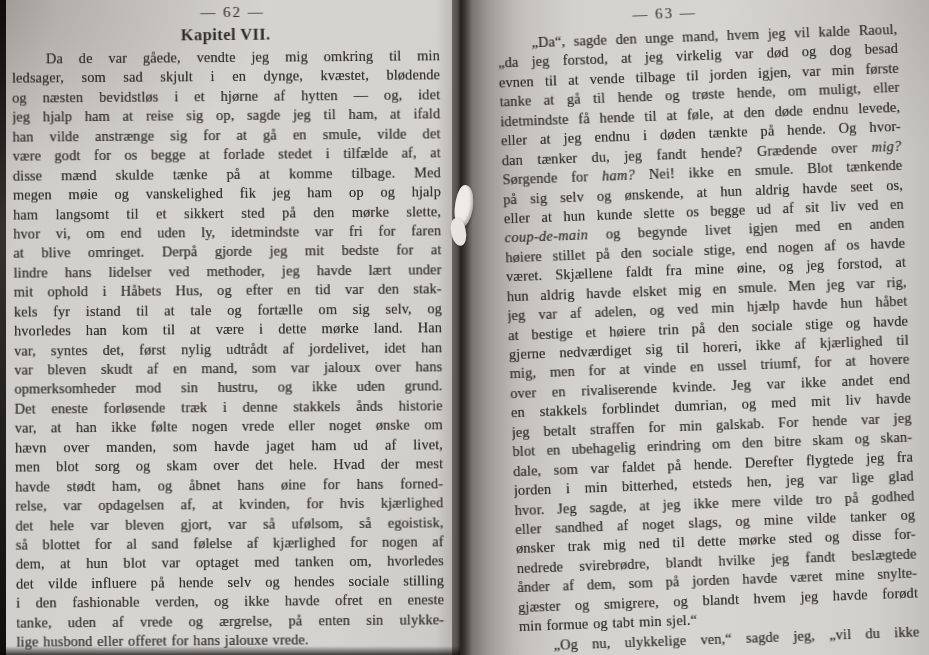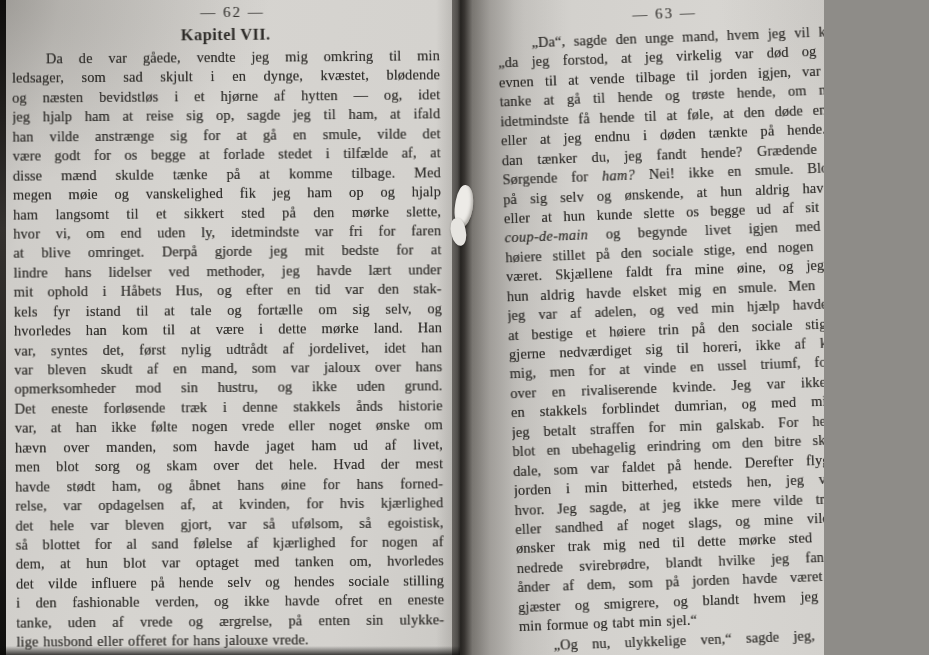--- a/index.html
+++ b/index.html
@@ -1,17 +1,17 @@
 <!DOCTYPE html>
 <html><head>
 <meta charset="utf-8">
 <style>
   html,body { margin:0; padding:0; background:#8e8c88; }
   .stage {
-    position:relative; width:824px; height:655px; overflow:hidden;
+    position:relative; width:929px; height:655px; overflow:hidden;
     background:#b2b0ac;
     font-family:"Liberation Serif","DejaVu Serif",serif;
     box-shadow: inset 0 0 22px rgba(0,0,0,.38);
   }
   
   .page { position:absolute; top:0; height:655px; }
   .page-left {
     left:4px; width:450px;
     background:
       radial-gradient(ellipse 380px 260px at 0% 0%, rgba(80,76,70,.28), rgba(0,0,0,0) 70%),

